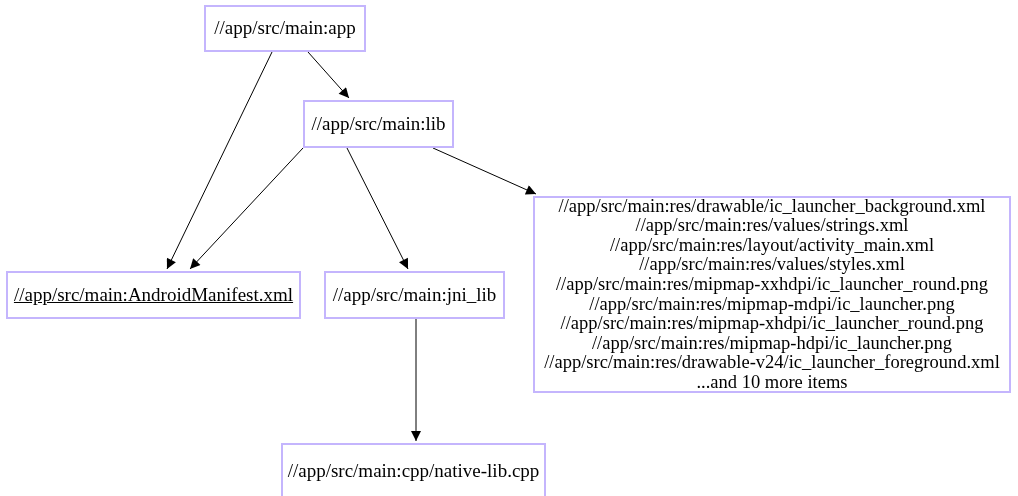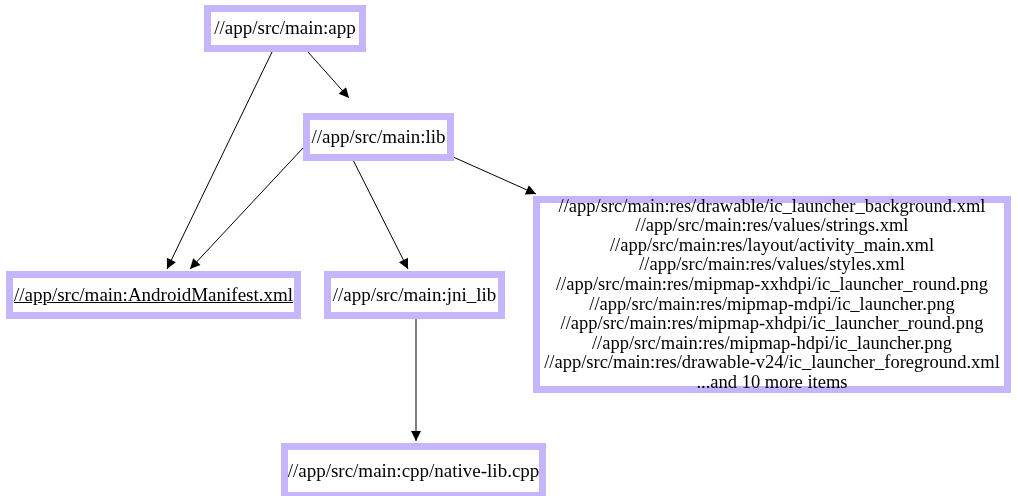--- a/index.html
+++ b/index.html
@@ -19,32 +19,32 @@
   #edge-layer {
     position: absolute;
     left: 0;
     top: 0;
     width: 1018px;
     height: 496px;
   }
   .node {
     position: absolute;
     box-sizing: border-box;
-    border: 7px solid #c4b5fd;
+    border: 2px solid #c4b5fd;
     background: #ffffff;
     display: flex;
     align-items: center;
     justify-content: center;
     text-align: center;
     font-size: 19px;
     line-height: 1.1;
     white-space: nowrap;
   }
   .node-app      { left: 204px; top: 5px;   width: 162px; height: 47px; }
-  .node-lib      { left: 303px; top: 113px; width: 151px; height: 48px; }
+  .node-lib      { left: 303px; top: 100px; width: 151px; height: 48px; }
   .node-manifest { left: 6px;   top: 271px; width: 295px; height: 48px; text-decoration: underline; }
   .node-jni-lib  { left: 324px; top: 271px; width: 181px; height: 48px; align-items: center; }
   .node-cpp      { left: 281px; top: 443px; width: 265px; height: 56px; }
   .node-res {
     left: 533px; top: 196px; width: 478px; height: 197px;
     flex-direction: column;
     justify-content: center;
   }
   .node-res span {
     display: block;

